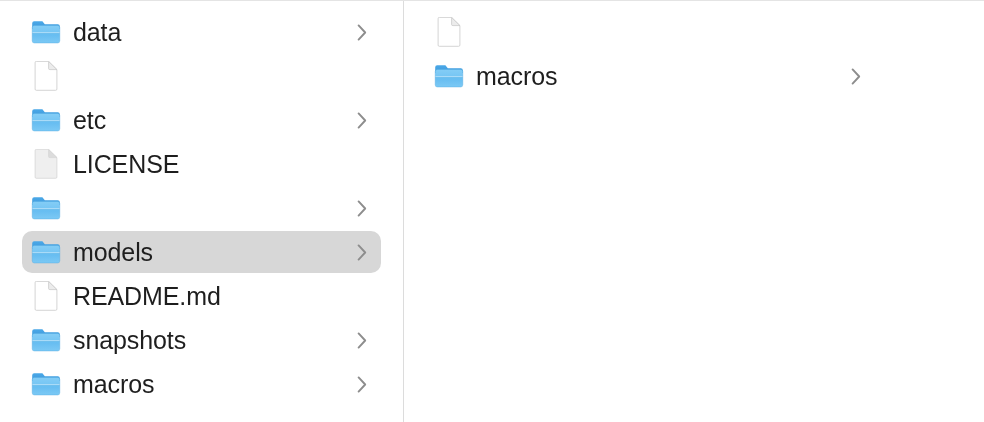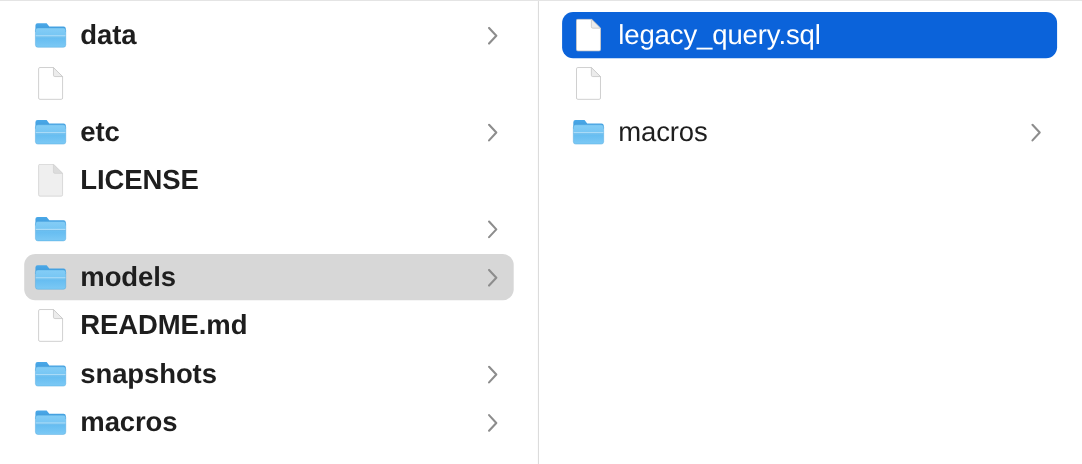--- a/index.html
+++ b/index.html
@@ -27,23 +27,22 @@
 
   .column {
     position: relative;
     height: 100%;
     box-sizing: border-box;
     padding-top: 9px;
     background: #ffffff;
     overflow: hidden;
   }
   .column.col-left {
-    width: 490px;
+    width: 404px;
     border-right: 1px solid #dcdcdc;
-    font-weight: bold;
   }
   .column.col-right {
     width: 493px;
   }
 
   .row {
     position: relative;
     height: 44px;
     display: flex;
     align-items: center;
@@ -341,44 +340,28 @@
             <svg width="10" height="17" viewBox="0 0 10 17">
     <path d="M1.6 1.4 L8.2 8.5 L1.6 15.6" fill="none" stroke="#8d8d8d" stroke-width="1.9" stroke-linecap="round" stroke-linejoin="round"></path>
   </svg>
           </span>
         </div>
       </div>
   </div>
 
   <div class="column col-right">
     <div id="list-1">
-        <div class="row sel-blue">
+        <div class="row">
           <div class="rowbg"></div>
           <span class="icon-wrap">
             <svg width="24" height="30" viewBox="0 0 24 30">
     <path d="M1.1 1.6 A1.2 1.2 0 0 1 2.3 0.4 H14.6 L22.9 8.6 V28.1 A1.2 1.2 0 0 1 21.7 29.3 H2.3 A1.2 1.2 0 0 1 1.1 28.1 Z" fill="#ffffff" stroke="#c9c9c9" stroke-width="0.8"></path>
     <path d="M14.6 0.4 L22.9 8.6 H15.8 A1.2 1.2 0 0 1 14.6 7.4 Z" fill="#ececec" stroke="#c9c9c9" stroke-width="0.8"></path>
   </svg>
           </span>
-          <span class="label">legacy_query.sql</span>
-          <span class="spacer"></span>
-          <span class="chevron hidden">
-            <svg width="10" height="17" viewBox="0 0 10 17">
-    <path d="M1.6 1.4 L8.2 8.5 L1.6 15.6" fill="none" stroke="#8d8d8d" stroke-width="1.9" stroke-linecap="round" stroke-linejoin="round"></path>
-  </svg>
-          </span>
-        </div>
-        <div class="row">
-          <div class="rowbg"></div>
-          <span class="icon-wrap">
-            <svg width="24" height="30" viewBox="0 0 24 30">
-    <path d="M1.1 1.6 A1.2 1.2 0 0 1 2.3 0.4 H14.6 L22.9 8.6 V28.1 A1.2 1.2 0 0 1 21.7 29.3 H2.3 A1.2 1.2 0 0 1 1.1 28.1 Z" fill="#ffffff" stroke="#c9c9c9" stroke-width="0.8"></path>
-    <path d="M14.6 0.4 L22.9 8.6 H15.8 A1.2 1.2 0 0 1 14.6 7.4 Z" fill="#ececec" stroke="#c9c9c9" stroke-width="0.8"></path>
-  </svg>
-          </span>
           <span class="spacer"></span>
           <span class="chevron hidden">
             <svg width="10" height="17" viewBox="0 0 10 17">
     <path d="M1.6 1.4 L8.2 8.5 L1.6 15.6" fill="none" stroke="#8d8d8d" stroke-width="1.9" stroke-linecap="round" stroke-linejoin="round"></path>
   </svg>
           </span>
         </div>
         <div class="row">
           <div class="rowbg"></div>
           <span class="icon-wrap">

